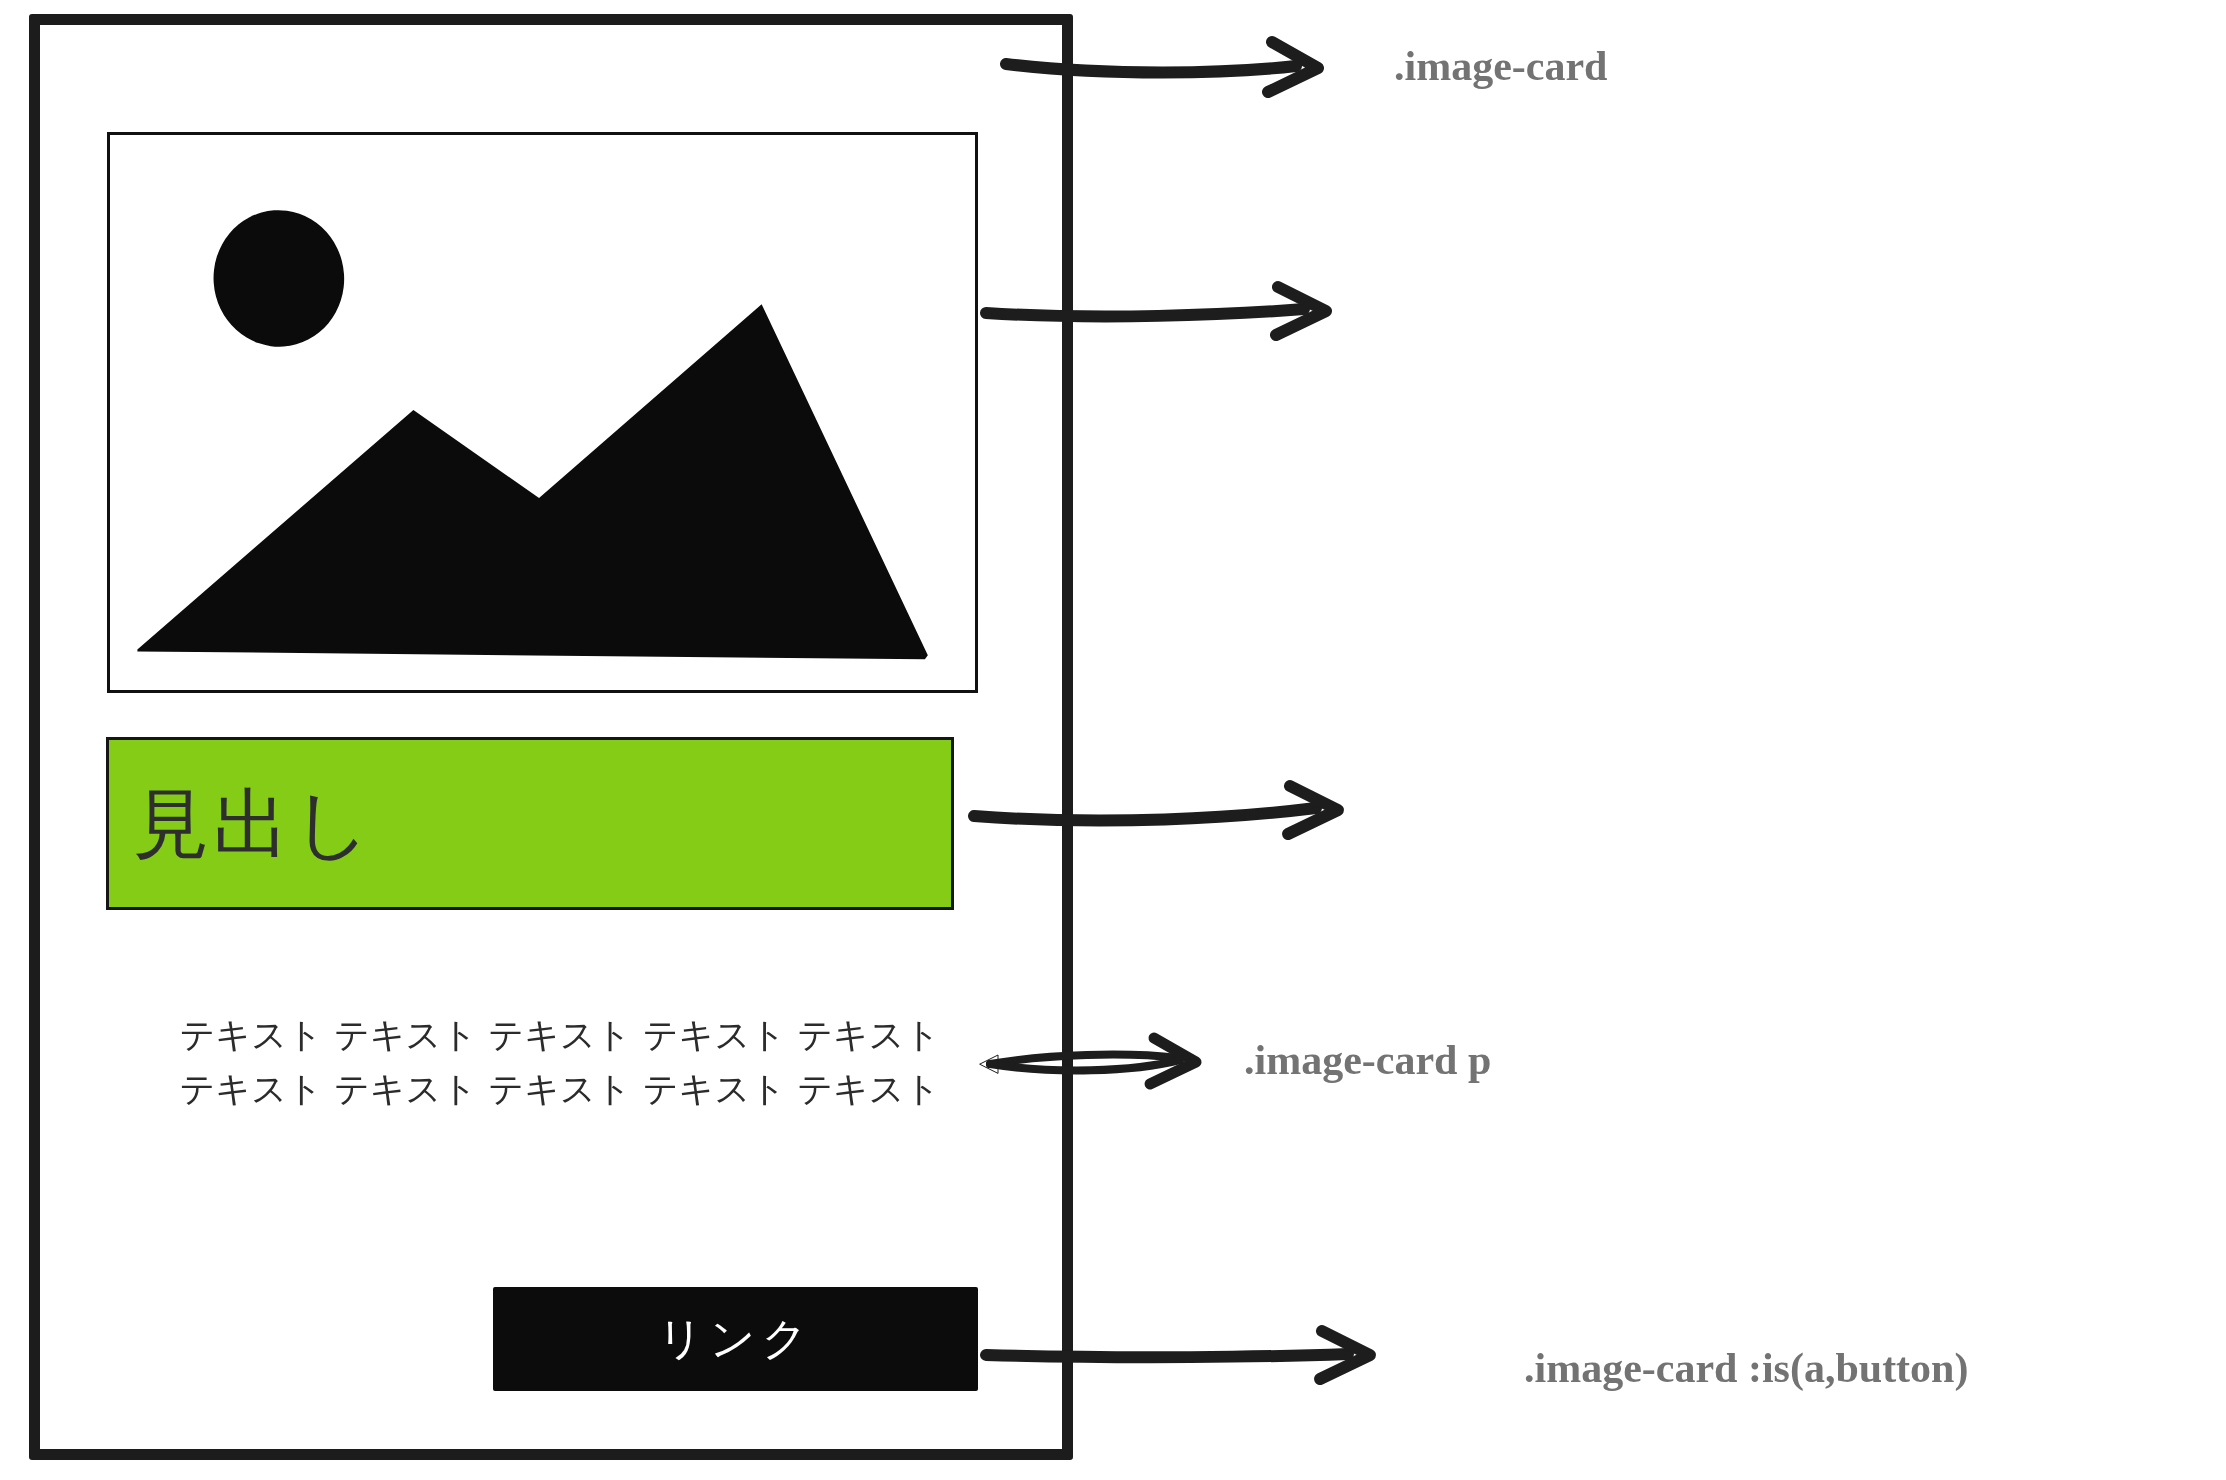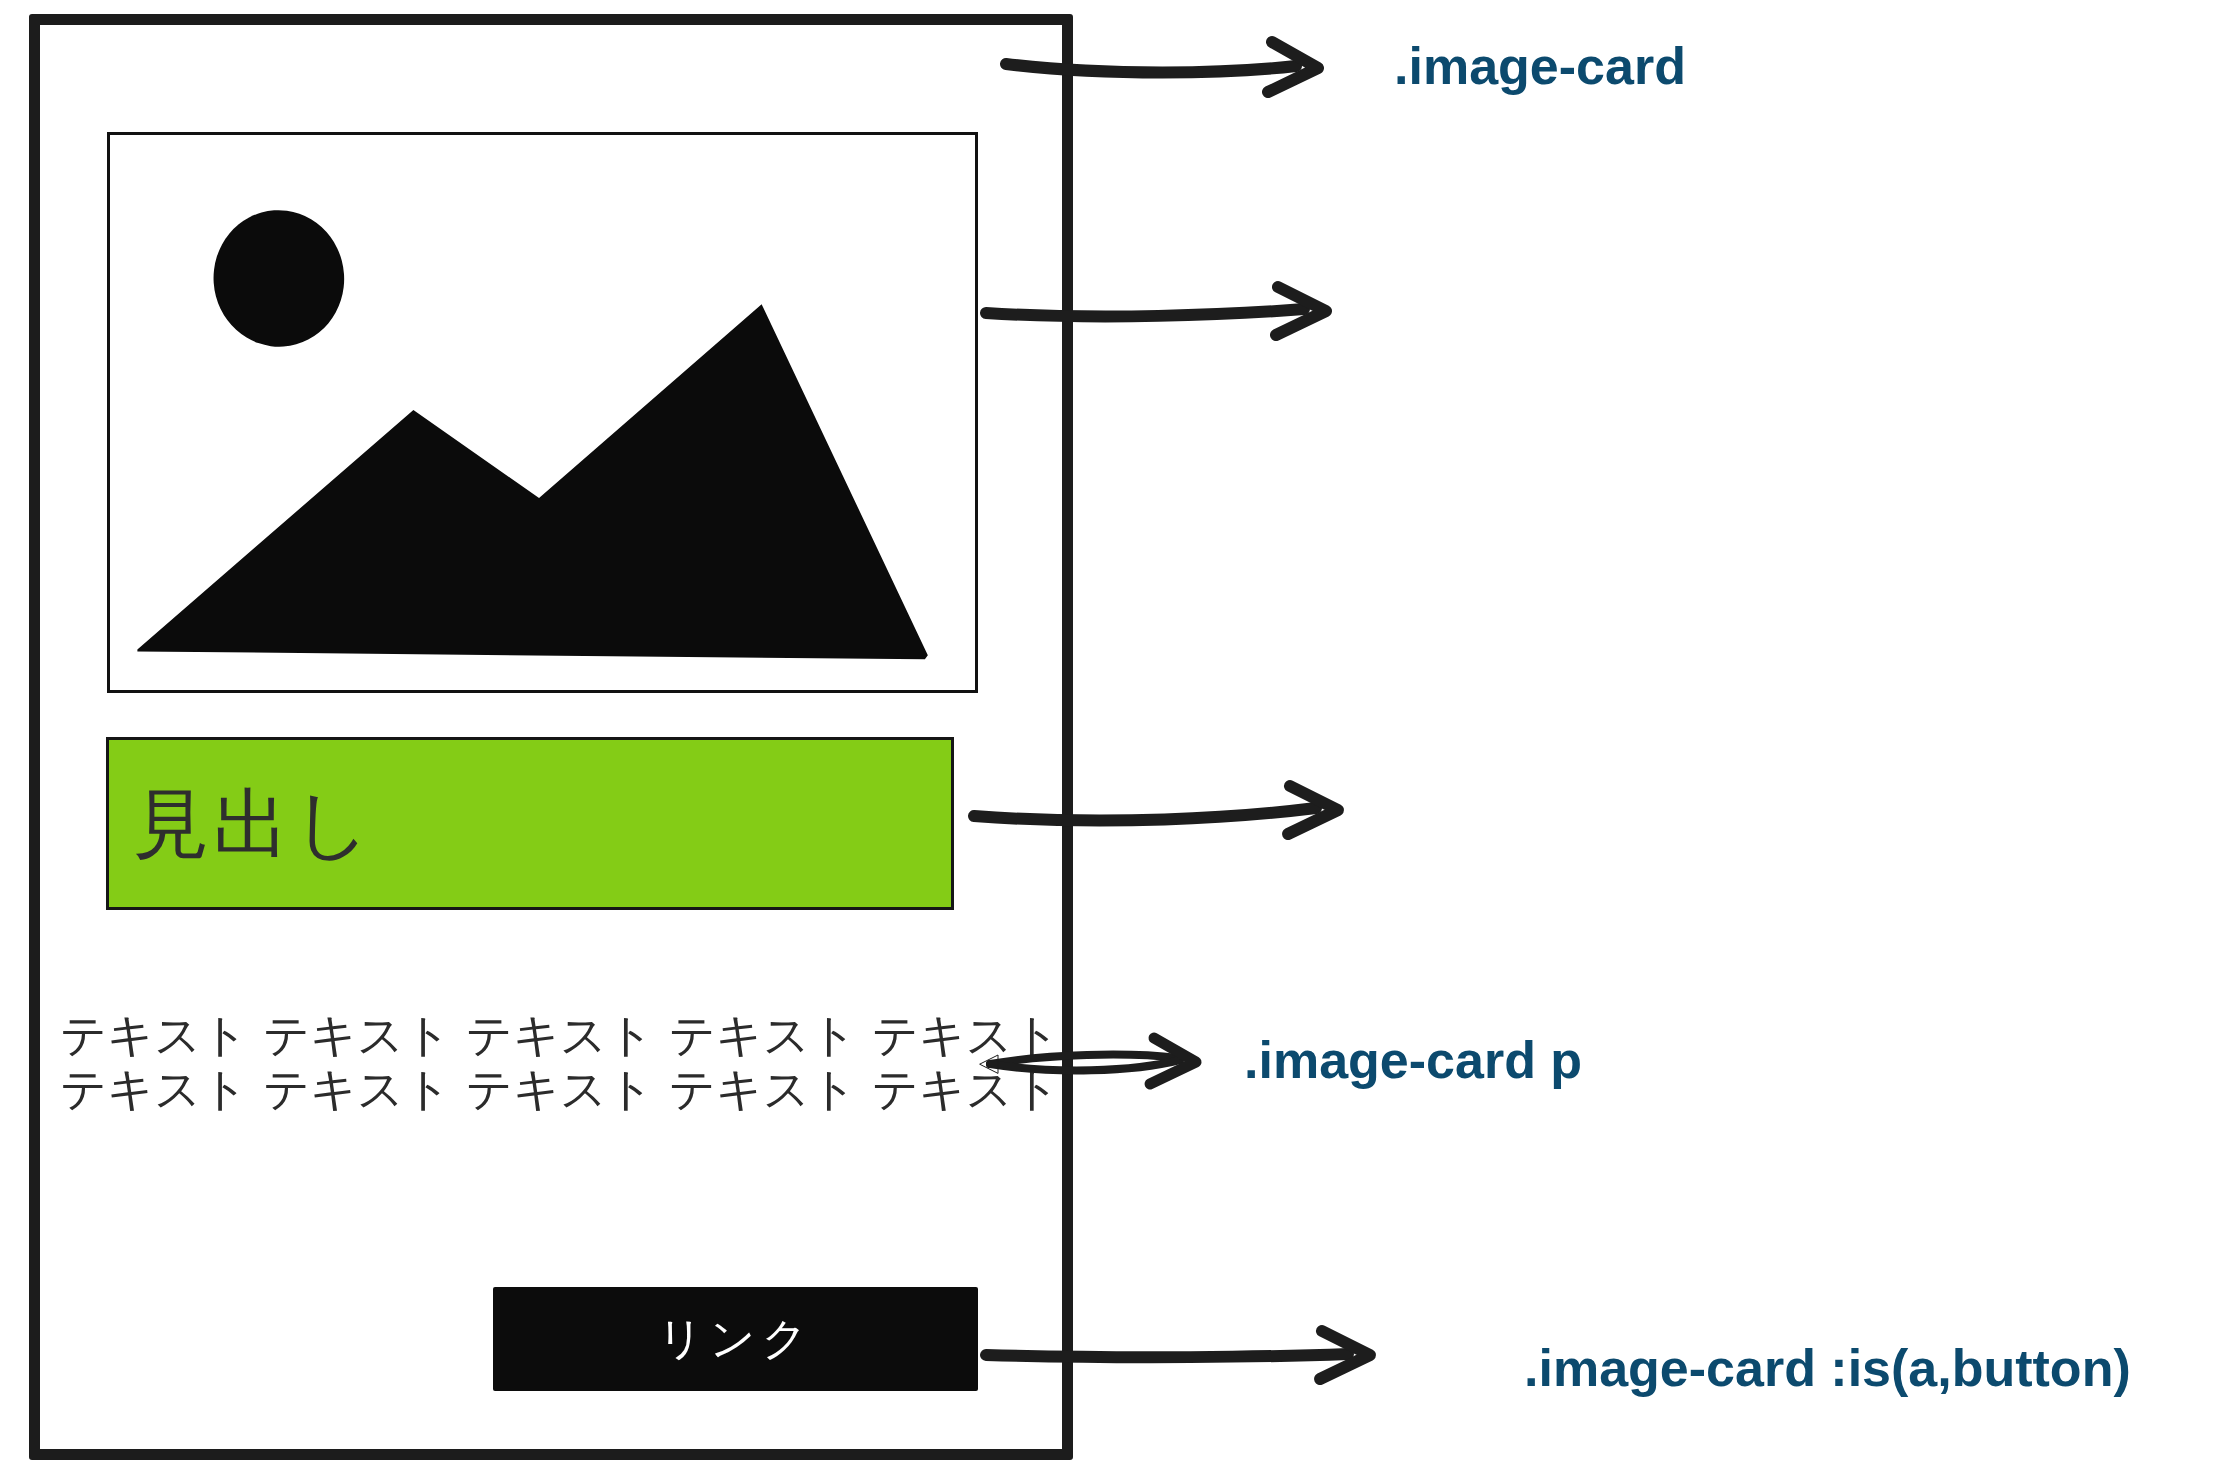--- a/index.html
+++ b/index.html
@@ -23,37 +23,37 @@
     position:absolute;left:106px;top:737px;width:848px;height:173px;
     border:3px solid #161616;box-sizing:border-box;background:#84cc16;
     display:flex;align-items:center;padding-left:24px;
   }
   .heading-text{
     font-size:76px;line-height:1;color:#2e2e2e;letter-spacing:4px;white-space:nowrap;
   }
   
   .para{
     position:absolute;left:0px;top:1008px;width:1120px;text-align:center;
-    font-size:46px;line-height:54px;color:#2b2b2b;white-space:nowrap;
+    font-size:35px;line-height:54px;color:#2b2b2b;white-space:nowrap;
   }
   
   .link-button{
     position:absolute;left:493px;top:1287px;width:485px;height:104px;
     background:#0c0c0c;border-radius:2px;display:flex;align-items:center;justify-content:center;
   }
   .link-button span{font-size:45px;color:#ffffff;letter-spacing:6px;}
   
   .arrow{position:absolute;}
   .arrow svg{display:block;overflow:visible;}
   .arrow path{stroke:#1d1d1d;fill:none;stroke-linecap:round;stroke-linejoin:round;}
   
   .sel-label{
     position:absolute;transform:translateY(-50%);
-    font-family:Liberation Sans, sans-serif;
-    font-size:52px;font-weight:600;color:#0c4a6e;white-space:nowrap;letter-spacing:0px;
+    font-family:Liberation Serif, serif;
+    font-size:42px;font-weight:600;color:#737373;white-space:nowrap;letter-spacing:0px;
   }
 </style>
 </head>
 <body>
 
 <div class="canvas">
 
   <div class="card-frame"></div>
 
   <div class="image-box">

